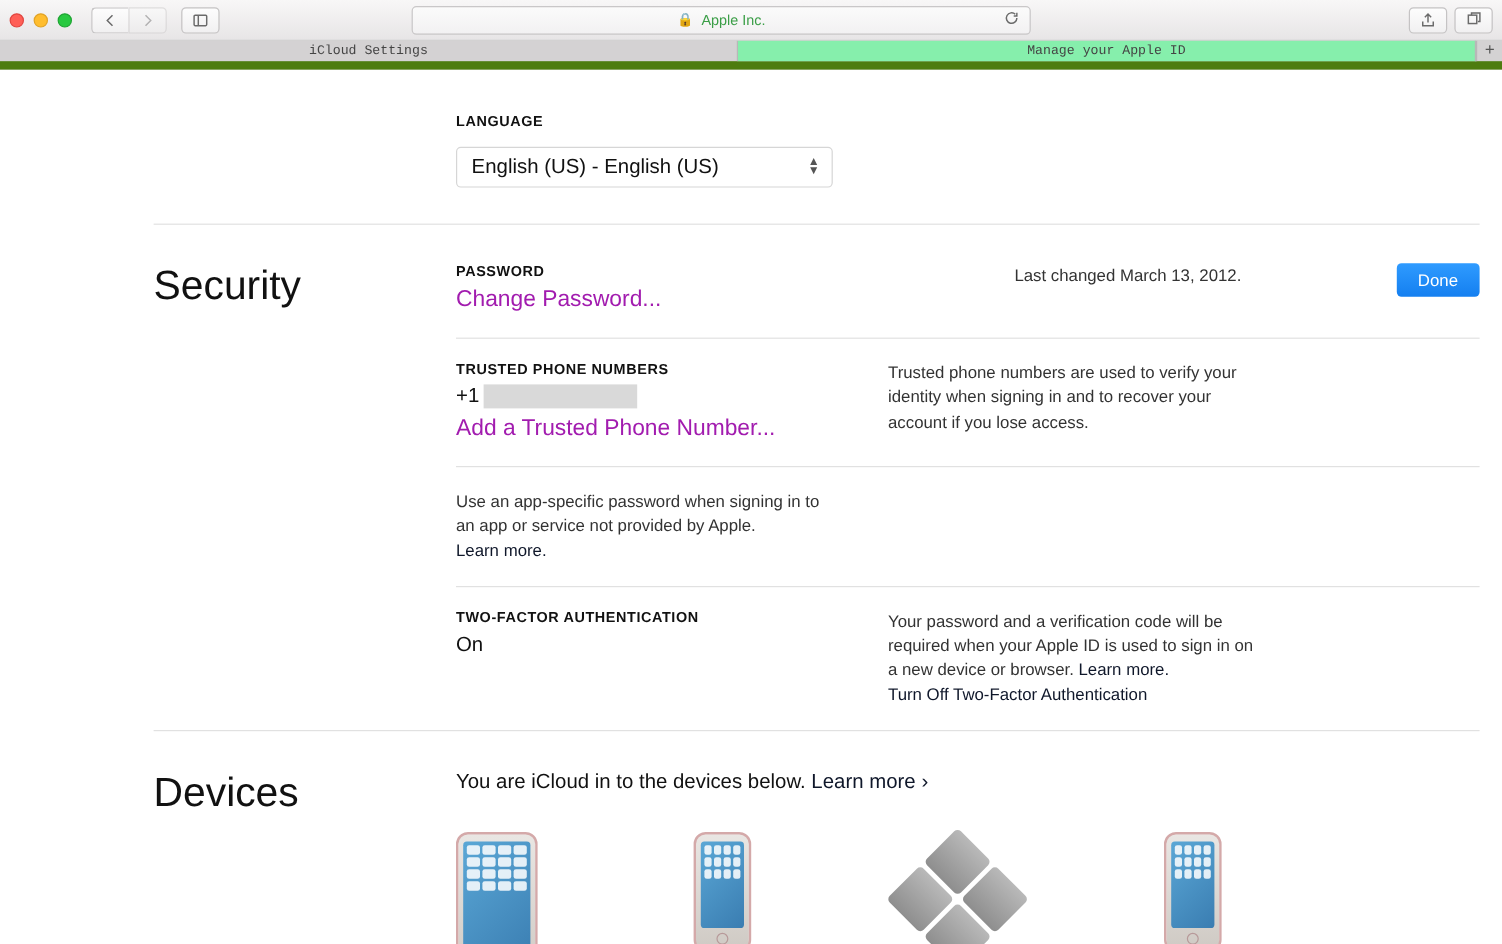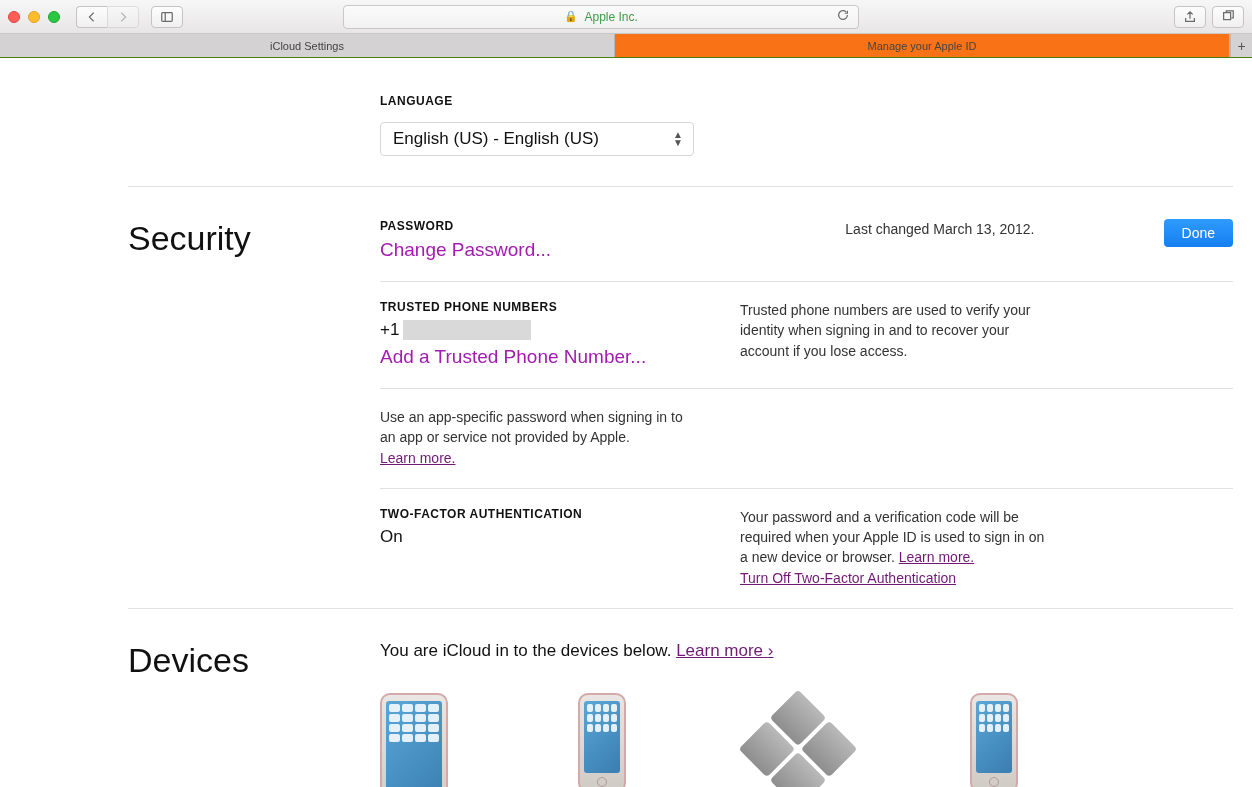--- a/index.html
+++ b/index.html
@@ -42,37 +42,37 @@
       background:linear-gradient(#fbfbfb,#f2f1f2);
       border:1px solid #c9c7c8;border-radius:4px;
       display:flex;align-items:center;justify-content:center;gap:6px;
       font-size:12px;color:#5b5b5b;position:relative;
     }
     .address-bar .lock{color:#3b9e47;font-size:11px;}
     .address-bar .domain{color:#3b9e47;}
     .address-bar .reload{position:absolute;right:8px;color:#777;}
     .right-tb{display:flex;gap:6px;margin-left:auto;}
     
-    .tabrow{height:24px;display:flex;border-bottom:1px solid #4d7c0f;background:#d4d2d3;}
+    .tabrow{height:24px;display:flex;border-bottom:7px solid #4d7c0f;background:#d4d2d3;font-family:Liberation Mono, monospace;}
     .tab{flex:1;display:flex;align-items:center;justify-content:center;font-size:11px;color:#444;border-right:1px solid #b9b7b8;}
-    .tab.active{background:#f97316;}
+    .tab.active{background:#86efac;}
     .new-tab{width:22px;display:flex;align-items:center;justify-content:center;color:#555;font-size:14px;border-left:1px solid #b9b7b8;}
     
     .content{overflow:auto;height:calc(787px - 34px - 24px);padding:0 0 20px 0;}
     .inner{max-width:1105px;margin:0 0 0 128px;padding-top:0;}
     .section{border-top:1px solid #e1e1e1;display:flex;padding:32px 0 0 0;}
     .section-title{flex:0 0 252px;font-size:34px;font-weight:400;color:#111;}
     .section-body{flex:1;}
     .field{border-top:1px solid #e1e1e1;padding:18px 0 20px 0;display:flex;gap:60px;}
     .field:first-child{border-top:none;padding-top:0;}
     .field-left{flex:0 0 300px;}
     .field-right{flex:1;max-width:310px;font-size:14px;color:#333;line-height:1.45;}
     .label{font-size:12px;letter-spacing:0.5px;font-weight:600;color:#111;margin-bottom:6px;}
     .link{color:#a21caf;cursor:pointer;font-size:19px;}
-    .link-sm{color:#701a75;cursor:pointer;font-size:14px;text-decoration:underline;}
+    .link-sm{color:#0f172a;cursor:pointer;font-size:14px;}
     .value-line{font-size:17px;color:#111;margin-bottom:6px;display:flex;align-items:center;gap:4px;}
     .redacted{display:inline-block;width:128px;height:20px;background:#d9d9d9;}
     .done-btn{
       background:#1f8fff;background:linear-gradient(#2f9bff,#147ff0);
       color:#fff;border:none;border-radius:4px;padding:6px 18px;font-size:14px;cursor:pointer;
     }
     .section-head{display:flex;align-items:flex-start;}
     .section-head-right{margin-left:auto;}
     
     .lang-wrap{padding:36px 0 30px 0;}

